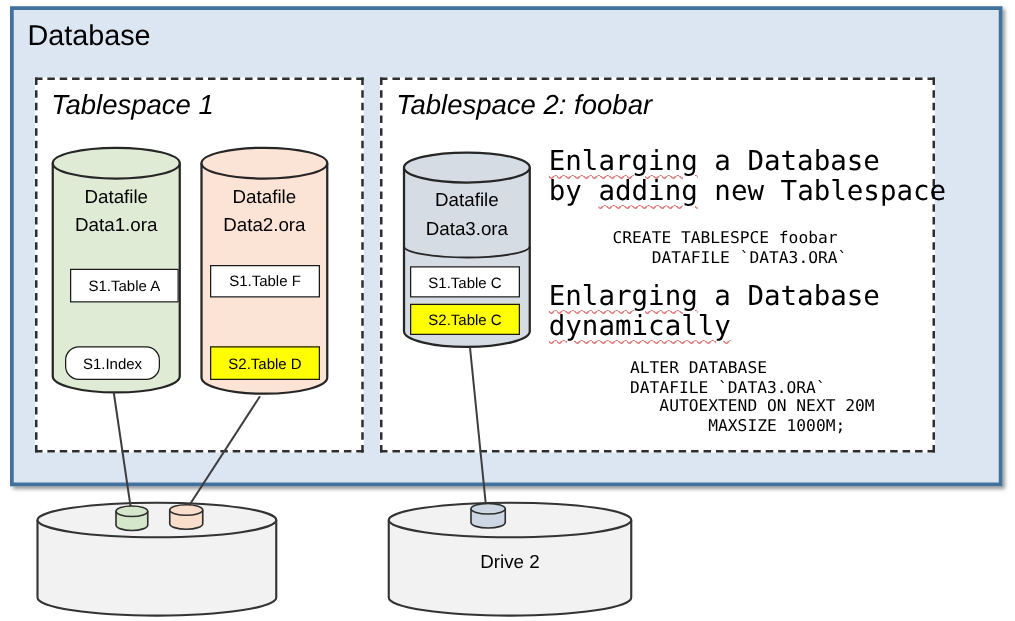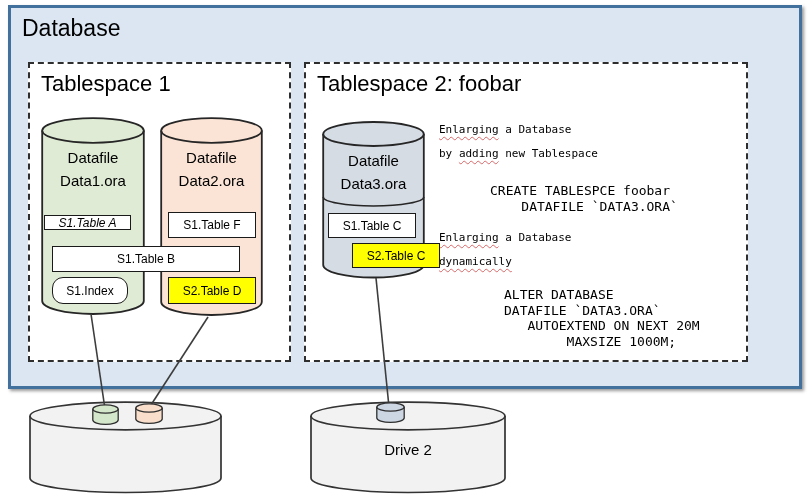--- a/index.html
+++ b/index.html
@@ -15,36 +15,36 @@
     box-shadow:2px 2px 3px rgba(70,70,70,.55);
     z-index:1;
   }
   .db-title{left:22px;top:14px;font-size:23px;line-height:28px;z-index:2;}
   
   .ts-box{
     box-sizing:border-box;background:#ffffff;border:2px dashed #2e2e2e;z-index:2;
   }
   .ts1{left:28px;top:62px;width:263px;height:300px;}
   .ts2{left:304px;top:62px;width:444px;height:300px;}
-  .ts-title{position:absolute;left:11px;top:7px;font-size:22px;line-height:26px;white-space:nowrap;}
+  .ts-title{position:absolute;left:11px;top:7px;font-size:22px;line-height:26px;white-space:nowrap;font-style:italic;}
   
   svg.shape{position:absolute;overflow:visible;}
   .cyl-label{
     text-align:center;font-size:15px;line-height:23px;z-index:4;
   }
   
   .tbox{
     box-sizing:border-box;background:#ffffff;border:1px solid #1a1a1a;
     display:flex;align-items:center;justify-content:center;
     font-size:12px;z-index:5;white-space:nowrap;
   }
   .tbox.hl{background:#ffff00;}
   
   .mono-head{
-    font-family:"DejaVu Sans Mono",monospace;font-size:11px;line-height:24px;
+    font-family:"DejaVu Sans Mono",monospace;font-size:22px;line-height:24px;
     white-space:pre-wrap;z-index:4;
   }
   .mono-code{
     font-family:"DejaVu Sans Mono",monospace;font-size:13px;line-height:15.5px;
     white-space:pre;z-index:4;
   }
   .sq{
     text-decoration:underline;
     text-decoration-style:wavy;
     text-decoration-color:rgba(192,0,0,.55);
@@ -92,28 +92,27 @@
   <svg class="shape" style="left:322px;top:121px;z-index:3;" width="103" height="157" viewBox="0 0 103 157">
     <path d="M1.2,13 V144 A50.3,12.5 0 0 0 101.8,144 V13" stroke="#262626" stroke-width="1.8" fill="#d6dce4"></path>
     <ellipse cx="51.5" cy="13" rx="50.3" ry="12" stroke="#262626" stroke-width="1.8" fill="#d6dce4"></ellipse>
     <path d="M1.2,76 A50.3,9 0 0 0 101.8,76" fill="none" stroke="#262626" stroke-width="1.5"></path>
   </svg>
   <div class="abs cyl-label" style="left:322px;top:149px;width:103px;">
     <div>Datafile</div>
     <div>Data3.ora</div>
   </div>
 
-  <div class="abs tbox" style="left:44px;top:215px;width:87px;height:15px;font-style:italic;">S1.Table A</div>
+  <div class="abs tbox" style="left:56px;top:215px;width:87px;height:27px;">S1.Table A</div>
   <div class="abs tbox" style="left:168px;top:212px;width:88px;height:26px;">S1.Table F</div>
-  <div class="abs tbox" style="left:52px;top:246px;width:188px;height:26px;">S1.Table B</div>
   <div class="abs tbox" style="left:52px;top:277px;width:76px;height:27px;border-radius:11px;">S1.Index</div>
   <div class="abs tbox hl" style="left:168px;top:277px;width:88px;height:27px;">S2.Table D</div>
 
   <div class="abs tbox" style="left:328px;top:213px;width:88px;height:25px;">S1.Table C</div>
-  <div class="abs tbox hl" style="left:328px;top:243px;width:88px;height:25px;margin-left:24px;">S2.Table C</div>
+  <div class="abs tbox hl" style="left:328px;top:243px;width:88px;height:25px;">S2.Table C</div>
 
   <div class="abs mono-head" style="left:439px;top:118px;"><span class="sq">Enlarging</span><span> a Database
 by </span><span class="sq">adding</span><span> new Tablespace</span></div>
   <div class="abs mono-code" style="left:490px;top:183px;">CREATE TABLESPCE foobar
     DATAFILE `DATA3.ORA`</div>
   <div class="abs mono-head" style="left:439px;top:226px;"><span class="sq">Enlarging</span><span> a Database
 </span><span class="sq">dynamically</span></div>
   <div class="abs mono-code" style="left:504px;top:287px;">ALTER DATABASE
 DATAFILE `DATA3.ORA`
    AUTOEXTEND ON NEXT 20M

